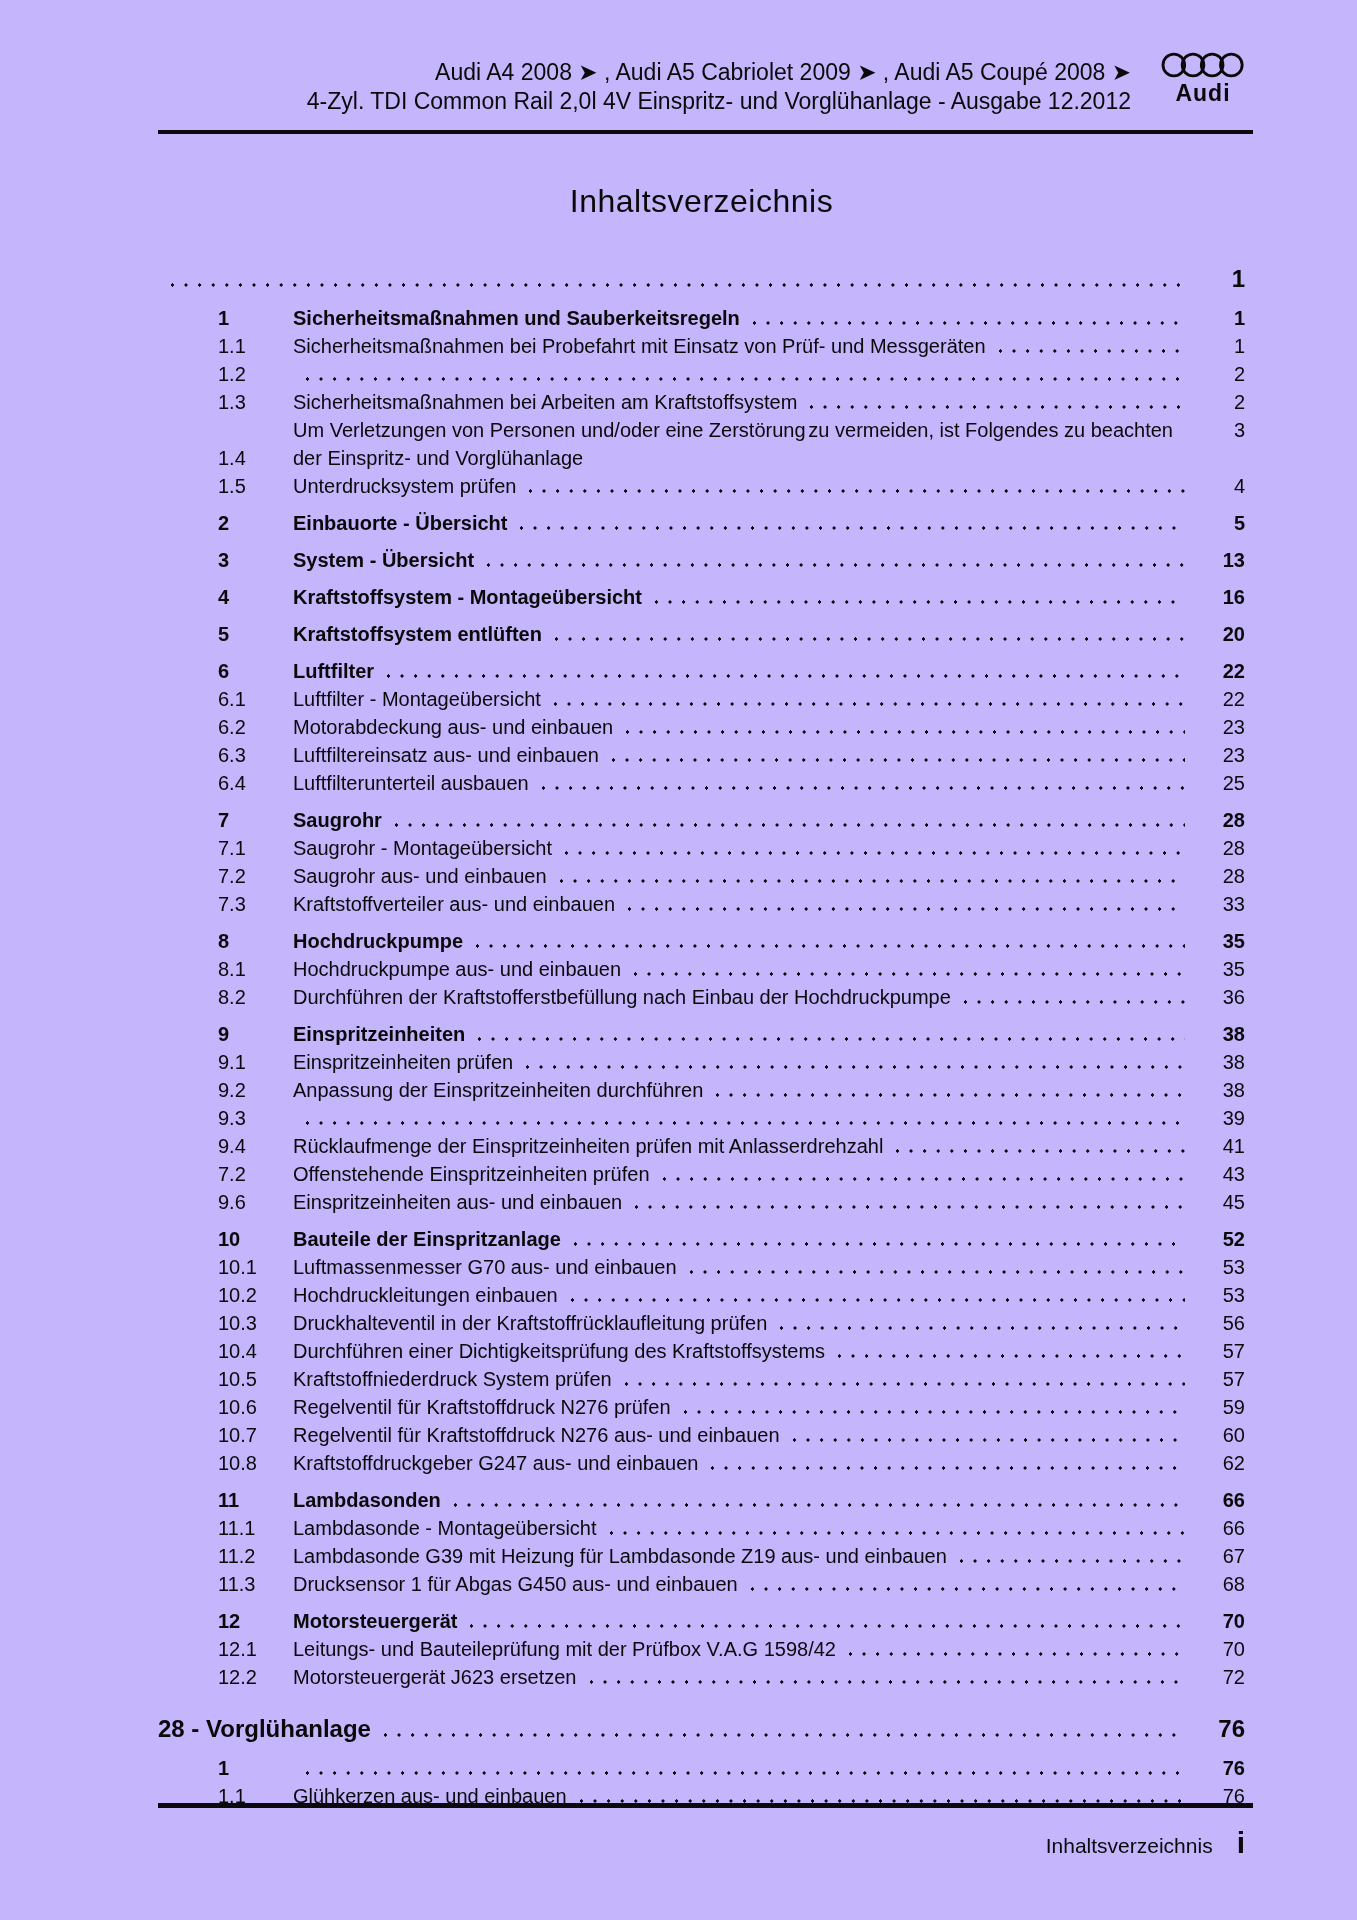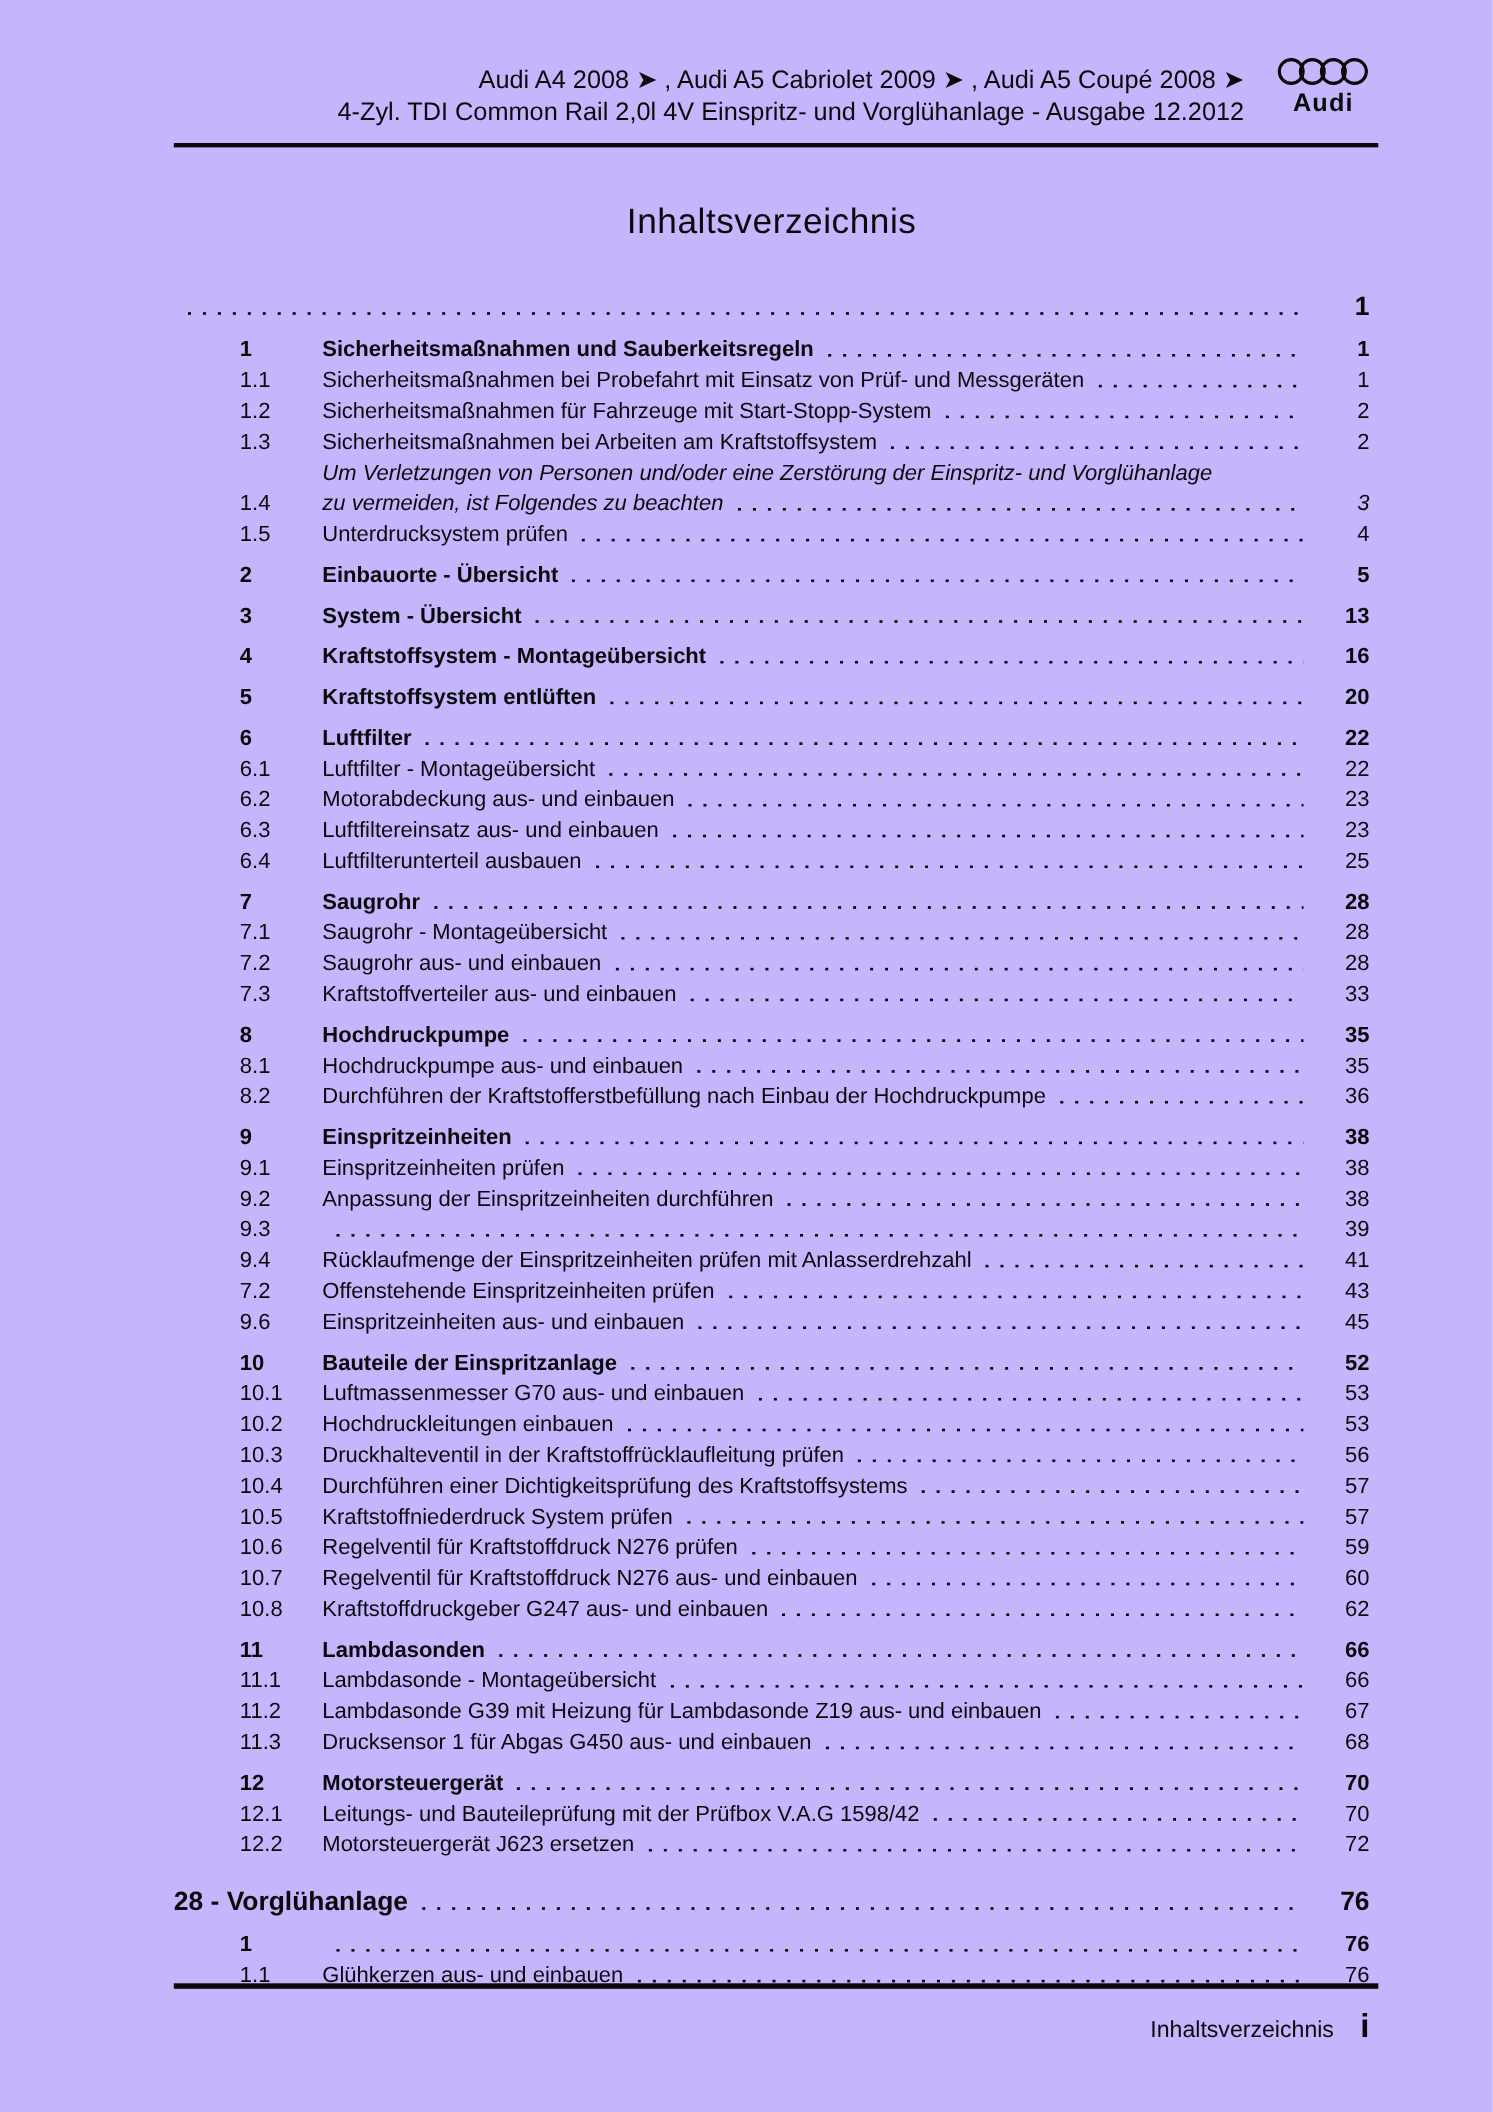--- a/index.html
+++ b/index.html
@@ -96,21 +96,21 @@
     flex: 1 1 auto;
     align-self: stretch;
     margin: 0 14px 0 12px;
     background-image: radial-gradient(circle 1.7px at 2.2px 2.2px, #0a0a0a 98%, rgba(0,0,0,0) 100%);
     background-size: 13.6px 4.4px;
     background-repeat: repeat-x;
     background-position: left calc(100% - 7px);
   }
   .row.chapter .leader { background-position: left calc(100% - 8px); }
   .pagenum { min-width: 46px; text-align: right; flex-shrink: 0; }
-  .entry-body { flex: 1 1 auto; display: flex; flex-direction: column; font-style: italic; }
+  .entry-body { flex: 1 1 auto; display: flex; flex-direction: row; }
   .tline2 { display: flex; align-items: flex-start; }
 
   
   .footer-rule {
     position: absolute;
     left: 158px;
     width: 1095px;
     top: 1803px;
     height: 5px;
     background: #0a0a0a;
@@ -167,21 +167,20 @@
         <span class="pagenum">1</span>
       </div>
       <div class="row entry sub">
         <span class="num">1.1</span>
         <span class="rtitle">Sicherheitsmaßnahmen bei Probefahrt mit Einsatz von Prüf- und Messgeräten</span>
         <span class="leader"></span>
         <span class="pagenum">1</span>
       </div>
       <div class="row entry sub">
         <span class="num">1.2</span>
-        <span class="rtitle">Sicherheitsmaßnahmen für Fahrzeuge mit Start-Stopp-System</span>
         <span class="leader"></span>
         <span class="pagenum">2</span>
       </div>
       <div class="row entry sub">
         <span class="num">1.3</span>
         <span class="rtitle">Sicherheitsmaßnahmen bei Arbeiten am Kraftstoffsystem</span>
         <span class="leader"></span>
         <span class="pagenum">2</span>
       </div>
       <div class="row entry sub">

